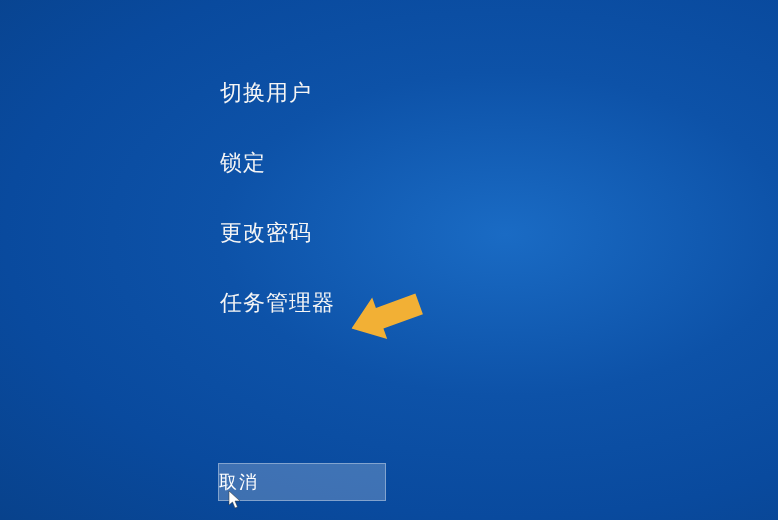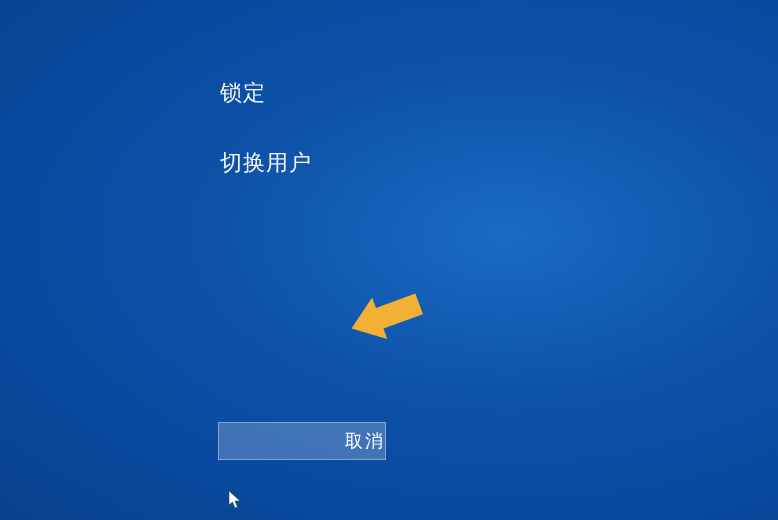--- a/index.html
+++ b/index.html
@@ -24,30 +24,30 @@
       color: #f5f5f5;
       font-size: 22px;
       font-weight: 400;
       margin-bottom: 40px;
       cursor: pointer;
       letter-spacing: 1px;
     }
     .cancel-button {
       position: absolute;
       left: 218px;
-      top: 422px;
+      top: 463px;
       width: 168px;
       height: 38px;
       background: rgba(255, 255, 255, 0.22);
       border: 1px solid rgba(255, 255, 255, 0.35);
       color: #ffffff;
       font-size: 18px;
       display: flex;
       align-items: center;
-      justify-content: flex-end;
+      justify-content: flex-start;
       cursor: pointer;
       letter-spacing: 2px;
     }
     .arrow-annotation {
       position: absolute;
       left: 350px;
       top: 288px;
       transform: rotate(-20deg);
     }
     .cursor-pointer {
@@ -56,24 +56,30 @@
       top: 490px;
       width: 16px;
       height: 20px;
     }
   </style>
 </head>
 <body>
 
 <div class="menu-container">
   <div class="menu-item">
+    <span>切换用户</span>
+  </div>
+  <div class="menu-item">
     <span>锁定</span>
   </div>
   <div class="menu-item">
-    <span>切换用户</span>
+    <span>更改密码</span>
+  </div>
+  <div class="menu-item">
+    <span>任务管理器</span>
   </div>
 </div>
 
 <div class="arrow-annotation">
   <svg width="78" height="55" viewBox="0 0 78 55">
     <path d="M 0 27 L 30 5 L 30 16 L 72 16 L 72 38 L 30 38 L 30 49 Z" fill="#f2b035"></path>
   </svg>
 </div>
 
 <div class="cancel-button">

